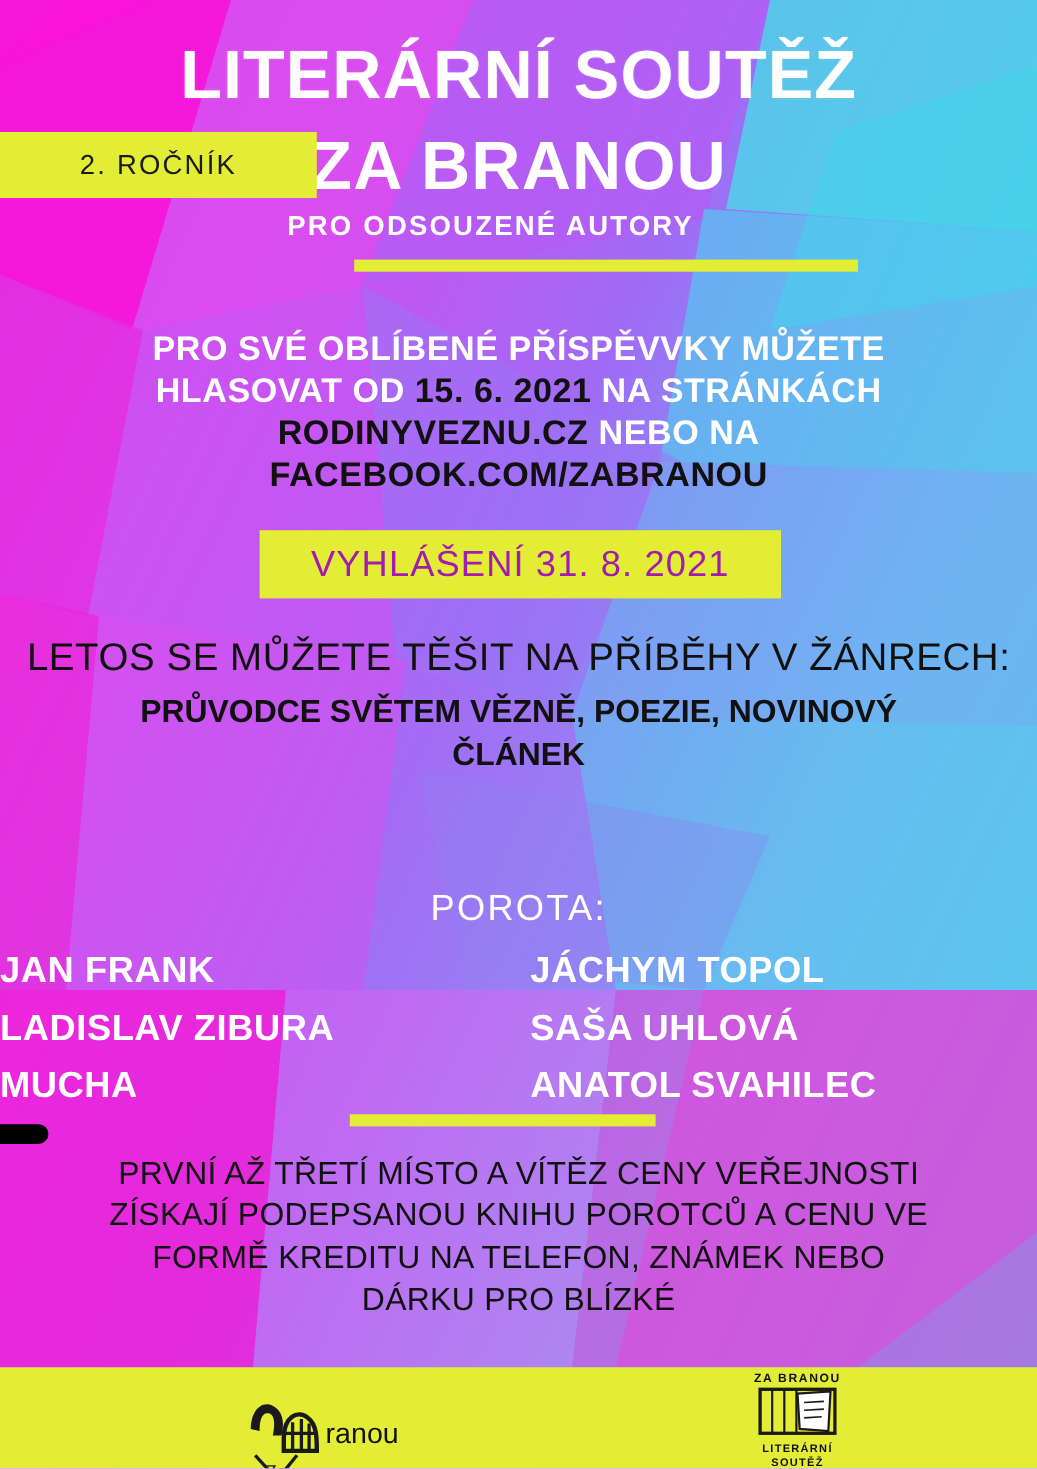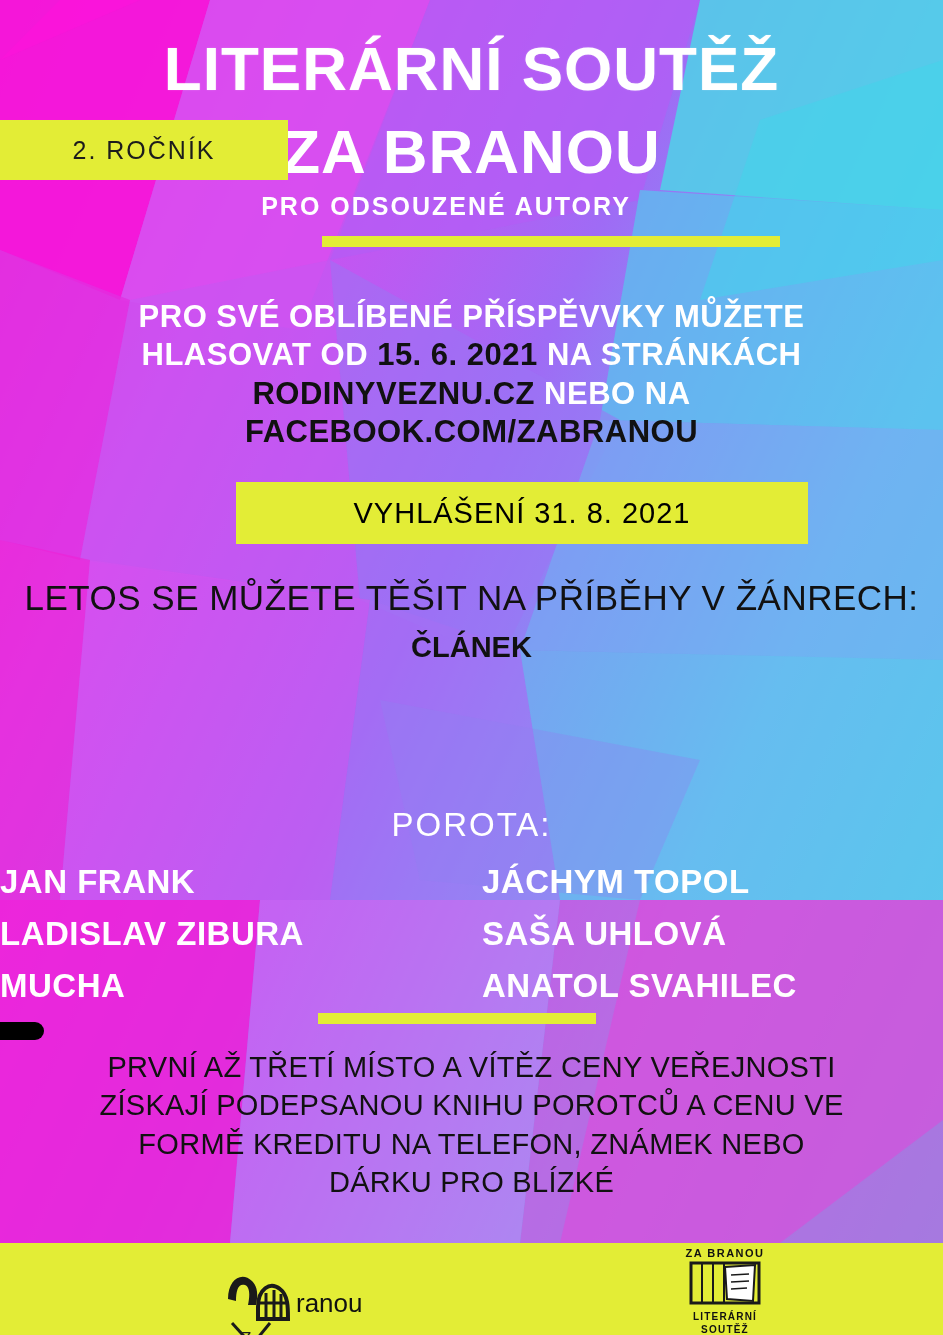--- a/index.html
+++ b/index.html
@@ -112,25 +112,25 @@
     line-height: 1.24;
     letter-spacing: 0.5px;
   }
   .vote-block .dark {
     color: #111111;
   }
   .announce {
     position: absolute;
     top: 482px;
     left: 236px;
-    width: 572px;
+    width: 474px;
     height: 62px;
     background: #e3ed36;
-    color: #000000;
-    font-size: 29px;
+    color: #a21caf;
+    font-size: 33px;
     letter-spacing: 1px;
     display: flex;
     align-items: center;
     justify-content: center;
   }
   .genres-intro {
     position: absolute;
     top: 578px;
     left: 0;
     width: 943px;
@@ -315,20 +315,21 @@
       </div>
       <div>
         <span class="dark">FACEBOOK.COM/ZABRANOU</span>
       </div>
     </div>
 
     <div class="announce">VYHLÁŠENÍ 31. 8. 2021</div>
 
     <div class="genres-intro">LETOS SE MŮŽETE TĚŠIT NA PŘÍBĚHY V ŽÁNRECH:</div>
     <div class="genres-list">
+      <div>PRŮVODCE SVĚTEM VĚZNĚ, POEZIE, NOVINOVÝ</div>
       <div>ČLÁNEK</div>
     </div>
 
     <div class="jury-label">POROTA:</div>
     <div class="jury-grid">
       <div class="jury-row">
         <div class="jury-left">JAN FRANK</div>
         <div class="jury-right">JÁCHYM TOPOL</div>
       </div>
       <div class="jury-row">

